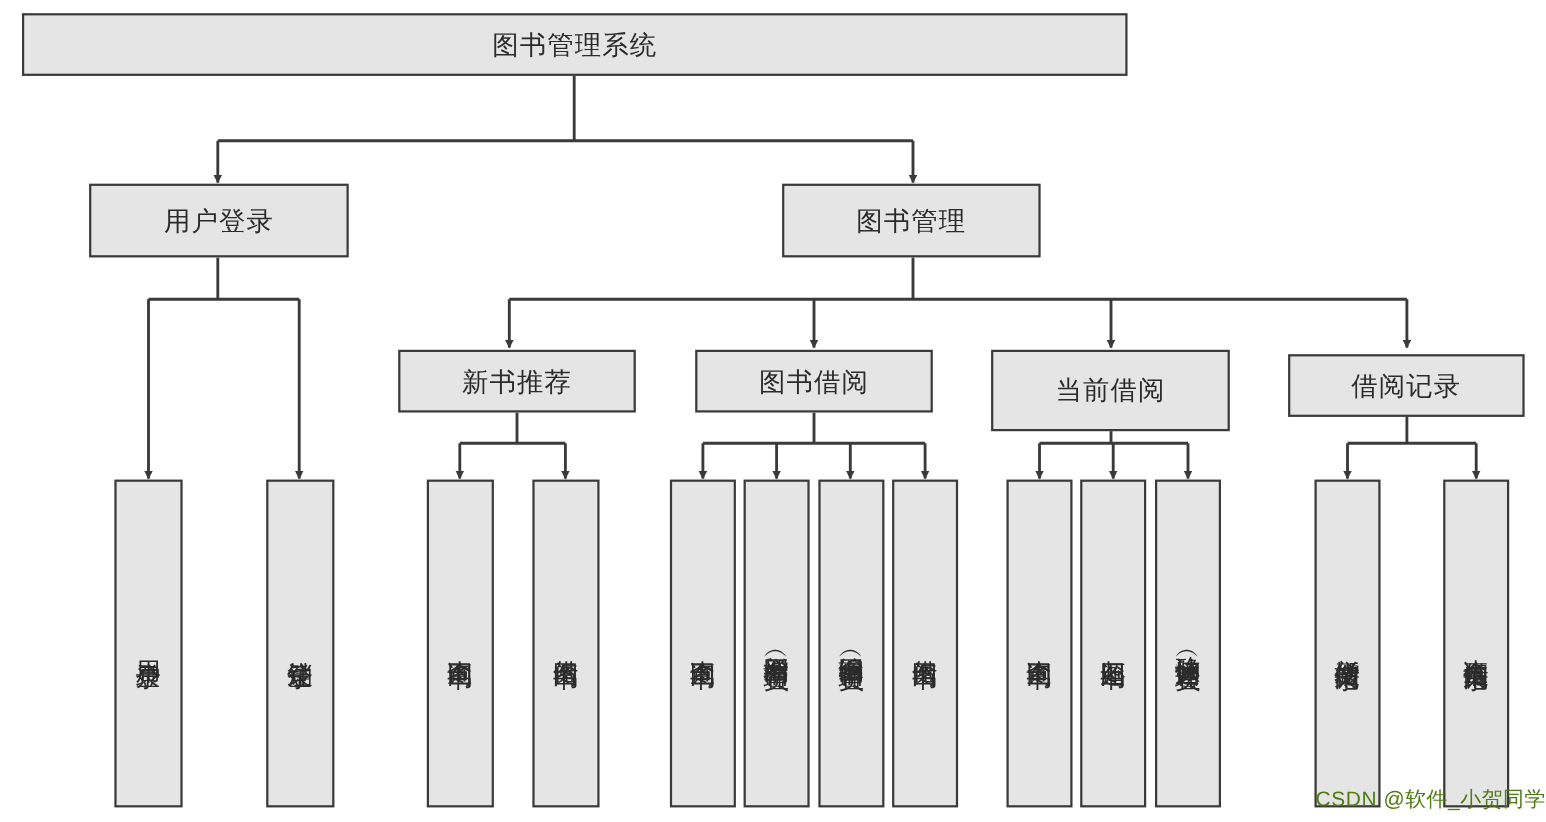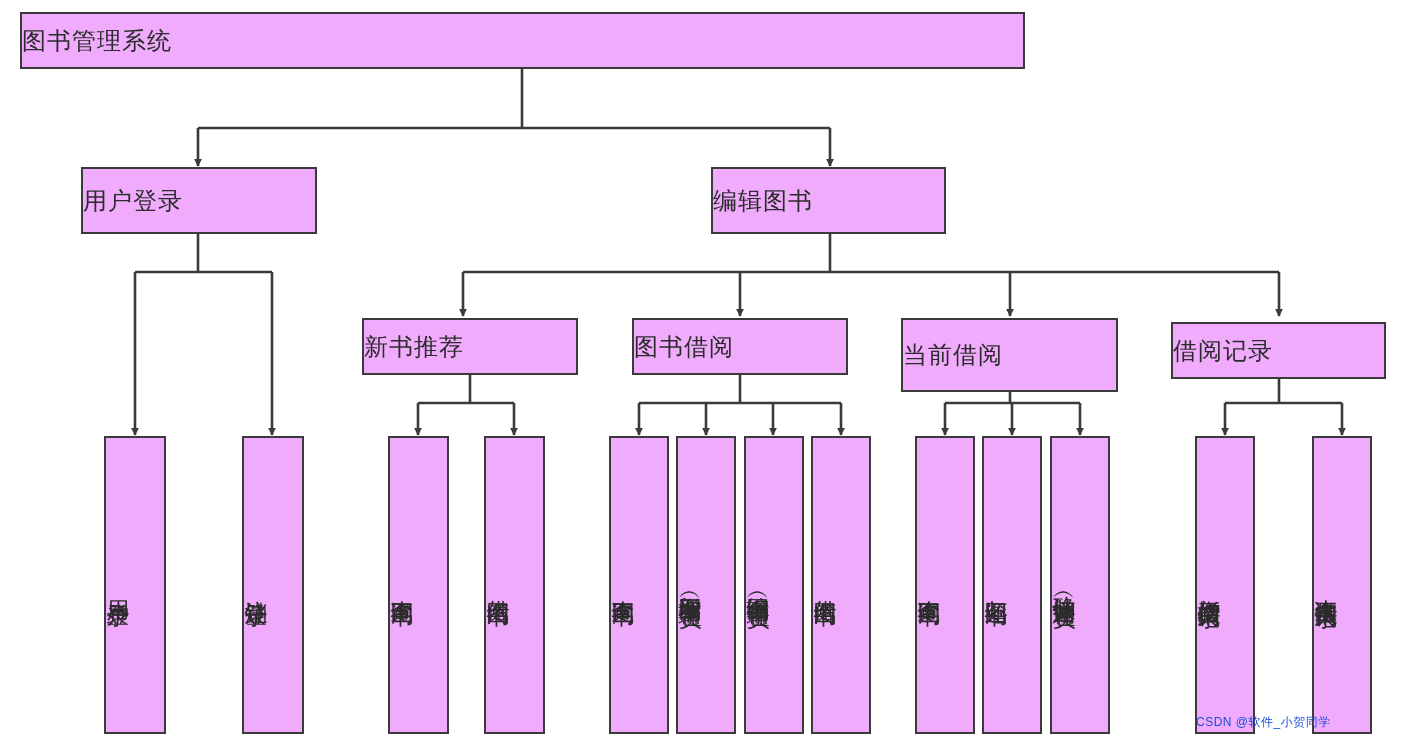--- a/index.html
+++ b/index.html
@@ -22,24 +22,24 @@
     left: 0;
     top: 0;
     width: 1405px;
     height: 747px;
     pointer-events: none;
   }
   .node {
     position: absolute;
     box-sizing: border-box;
     border: 2.5px solid #3a3a3a;
-    background: #f0abfc;
+    background: #e5e5e5;
     display: flex;
     align-items: center;
-    justify-content: flex-start;
+    justify-content: center;
     color: #2b2b2b;
     z-index: 2;
   }
   .node.horiz {
     font-size: 24px;
     letter-spacing: 1px;
   }
   .node.vert {
     font-size: 23px;
     letter-spacing: 1.5px;
@@ -51,22 +51,22 @@
     text-align: center;
     white-space: nowrap;
   }
   .node .hlabel {
     white-space: nowrap;
   }
   #watermark {
     position: absolute;
     left: 1196px;
     top: 714px;
-    font-size: 12px;
-    color: #1d4ed8;
+    font-size: 19px;
+    color: #4d7c0f;
     white-space: nowrap;
     z-index: 3;
     letter-spacing: 0.5px;
   }
 </style>
 </head>
 <body>
 
 <div id="canvas">
 
@@ -124,21 +124,21 @@
   </svg>
 
   <div class="node horiz" style="left:20px; top:12px; width:1005px; height:57px;">
     <span class="hlabel">图书管理系统</span>
   </div>
 
   <div class="node horiz" style="left:81px; top:167px; width:236px; height:67px;">
     <span class="hlabel">用户登录</span>
   </div>
   <div class="node horiz" style="left:711px; top:167px; width:235px; height:67px;">
-    <span class="hlabel">编辑图书</span>
+    <span class="hlabel">图书管理</span>
   </div>
 
   <div class="node horiz" style="left:632px; top:318px; width:216px; height:57px;">
     <span class="hlabel">图书借阅</span>
   </div>
   <div class="node horiz" style="left:362px; top:318px; width:216px; height:57px;">
     <span class="hlabel">新书推荐</span>
   </div>
   <div class="node horiz" style="left:901px; top:318px; width:217px; height:74px;">
     <span class="hlabel">当前借阅</span>

